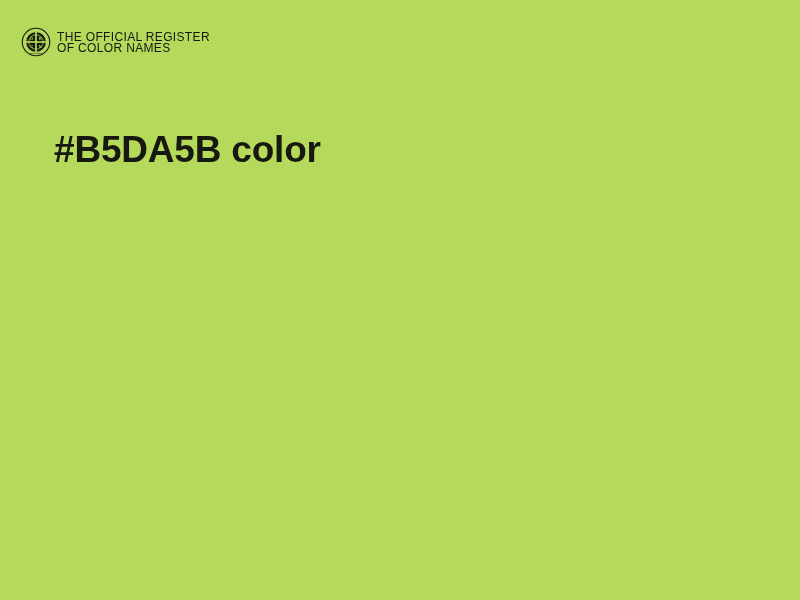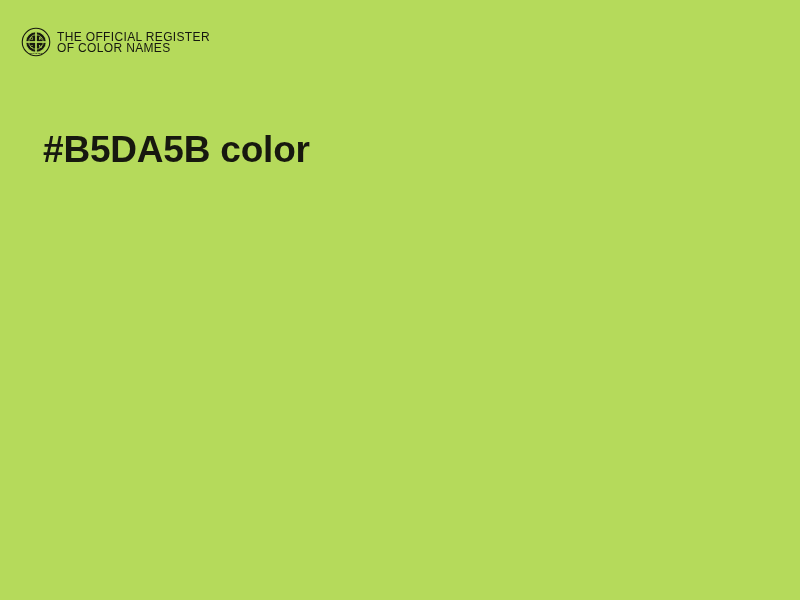--- a/index.html
+++ b/index.html
@@ -48,21 +48,21 @@
     font-size: 12px;
     font-weight: 400;
     letter-spacing: 0.35px;
     color: #15170f;
     white-space: nowrap;
   }
 
   
   .content {
     position: absolute;
-    left: 43px;
+    left: 54px;
     top: 128px;
     width: 700px;
   }
   .color-title {
     margin: 0;
     font-family: "Liberation Sans", sans-serif;
     font-size: 37px;
     font-weight: bold;
     letter-spacing: -0.2px;
     color: #17180f;

